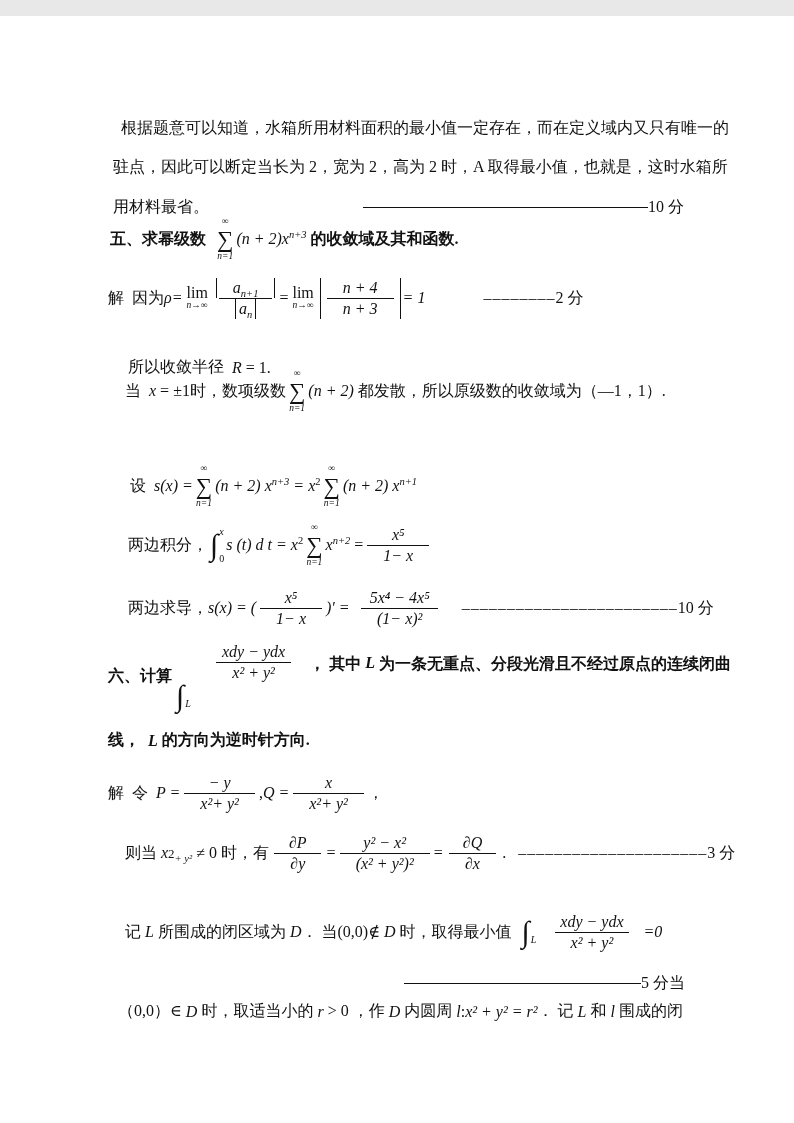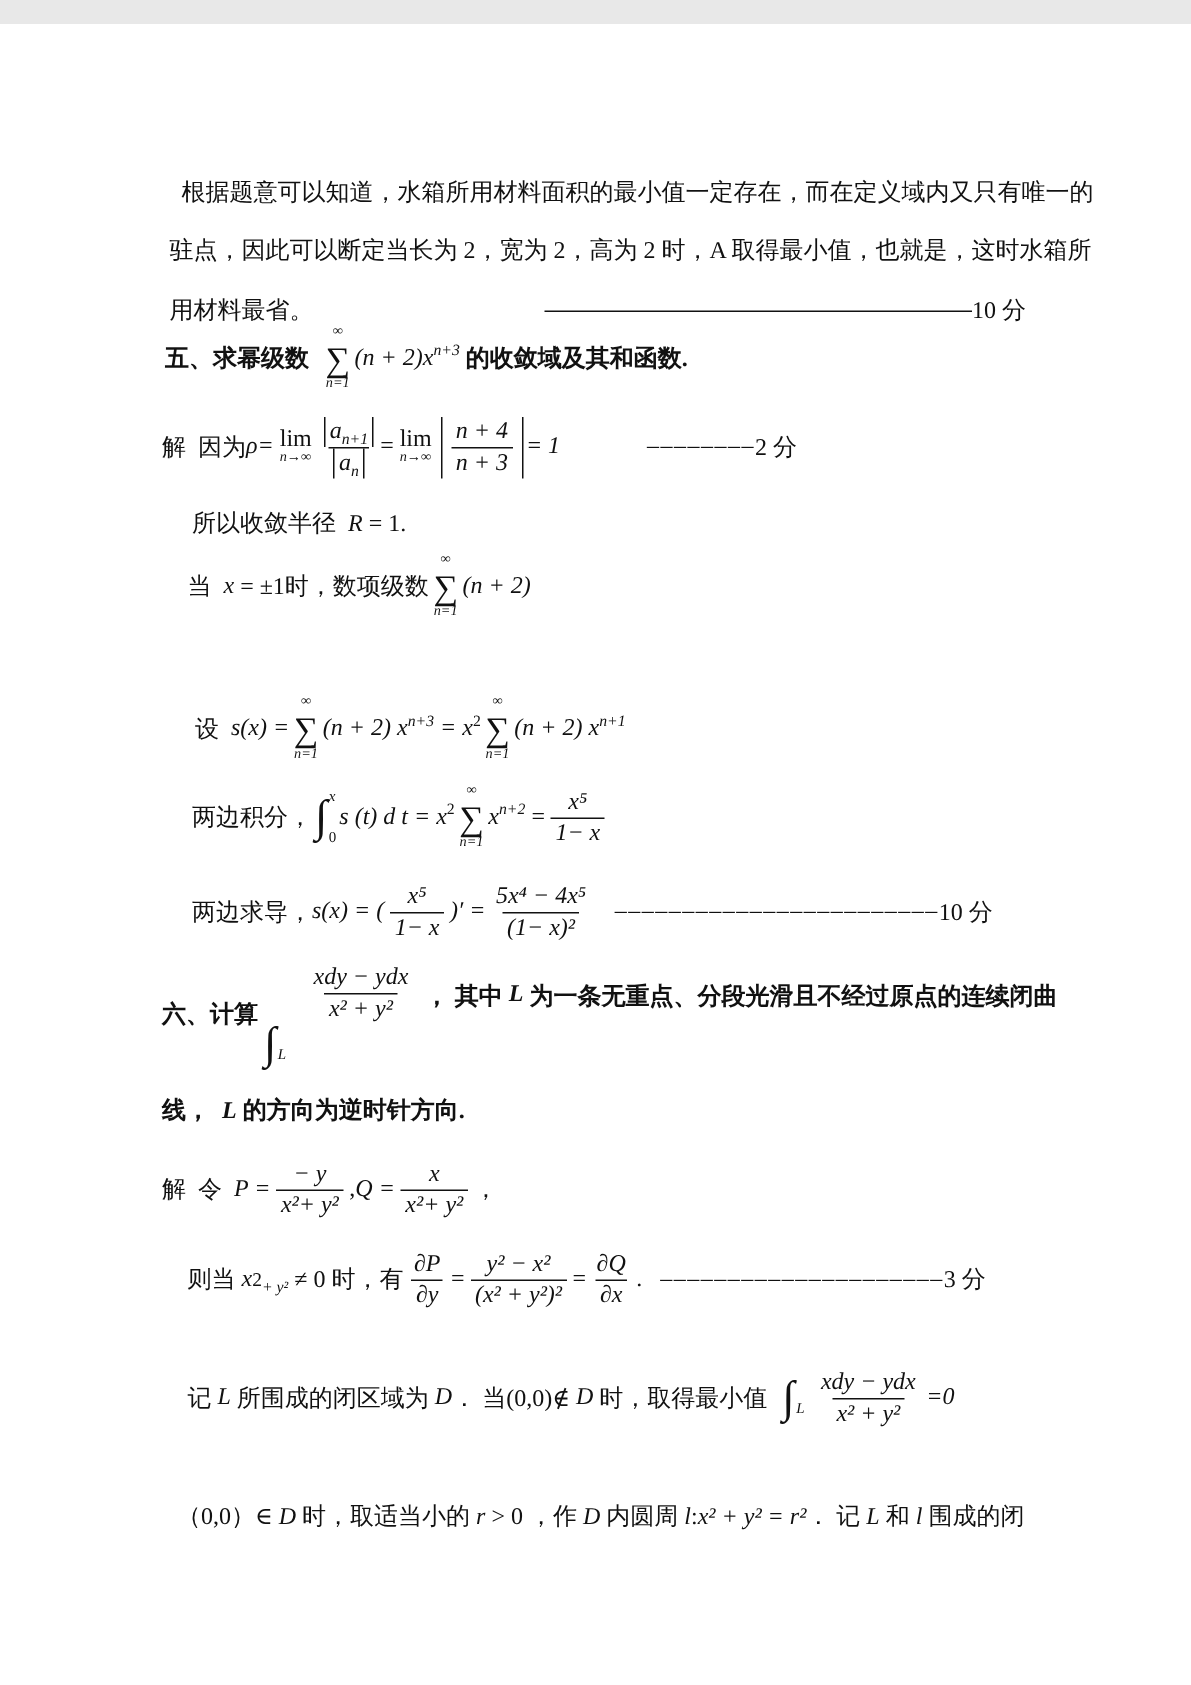--- a/index.html
+++ b/index.html
@@ -8,21 +8,21 @@
         overflow:hidden;}
   .row{position:absolute;display:flex;align-items:center;white-space:nowrap;}
   .b{font-weight:bold;}
   .v{font-style:italic;}
   .run{display:inline-block;}
   sup{font-size:10.5px;font-style:italic;line-height:0;vertical-align:super;}
   sub{font-size:10.5px;font-style:italic;line-height:0;vertical-align:sub;}
   .frac{display:inline-flex;flex-direction:column;align-items:center;line-height:1.25;
         margin:0 4px;font-weight:normal;}
   .frac .den{border-top:1px solid #111;}
-  .frac .num,.frac .den{padding:0 3px;}
+  .frac .num,.frac .den{padding:0 16px;}
   .sum{display:inline-flex;flex-direction:column;align-items:center;line-height:1;
        margin:0 3px;font-weight:normal;}
   .sum .slim{font-size:9.5px;font-style:italic;}
   .sum .ssym{font-size:23px;font-style:normal;padding:1px 0;}
   .limop{display:inline-flex;flex-direction:column;line-height:1.05;
          margin:0 4px;font-weight:normal;}
   .limop .lab{font-size:16px;}
   .limop .lsub{font-size:9.5px;font-style:italic;}
   .abs{border-left:1px solid #111;border-right:1px solid #111;padding:0 3px;}
   .absf{display:inline-flex;align-items:stretch;border-left:1px solid #111;
@@ -94,41 +94,42 @@
         <span class="num v">n + 4</span>
         <span class="den v">n + 3</span>
       </span>
     </span>
     <span class="v">= 1</span>
     <span style="display:inline-block;width:58px;"></span>
     <span class="dashes">––––––––</span>
       <span>2 分</span>
   </div>
 
-  <div class="row" style="left:128px;top:323px;">
+  <div class="row" style="left:128px;top:341px;">
     <span>所以收敛半径</span>
     <span class="gap8"></span>
     <span class="v">R</span>
     <span class="gap4"></span>
     <span>= 1.</span>
   </div>
 
   <div class="row" style="left:125px;top:352px;height:46px;">
     <span>当</span>
     <span class="gap8"></span>
     <span class="v">x</span>
     <span class="gap4"></span>
     <span>= ±1时，数项级数</span>
     <span class="sum">
       <span class="slim">∞</span>
       <span class="ssym">∑</span>
       <span class="slim">n=1</span>
     </span>
     <span class="v">(n + 2)</span>
     <span class="gap4"></span>
+    <span>都发散，所以原级数的收敛域为（—1，1）.</span>
   </div>
 
 
   <div class="row" style="left:130px;top:445px;height:50px;">
     <span>设</span>
     <span class="gap8"></span>
     <span class="v">s(x) =</span>
     <span class="sum">
       <span class="slim">∞</span>
       <span class="ssym">∑</span>
@@ -279,20 +280,25 @@
       <span class="intsym">∫</span>
       <span class="intsub">L</span>
     </span>
     <span class="frac">
       <span class="num v">xdy − ydx</span>
       <span class="den v">x² + y²</span>
     </span>
     <span class="v">=0</span>
   </div>
 
+  <div class="row" style="left:108px;top:958px;height:18px;">
+    <span style="display:inline-block;width:296px;"></span>
+    <span class="rule" style="width:237px;"></span>
+      <span>5 分当</span>
+  </div>
 
   <div class="row" style="left:118px;top:985px;">
     <span>（0,0）∈</span>
     <span class="gap4"></span>
     <span class="v">D</span>
     <span class="gap4"></span>
     <span>时，取适当小的</span>
     <span class="gap4"></span>
     <span class="v">r</span>
     <span class="gap4"></span>

